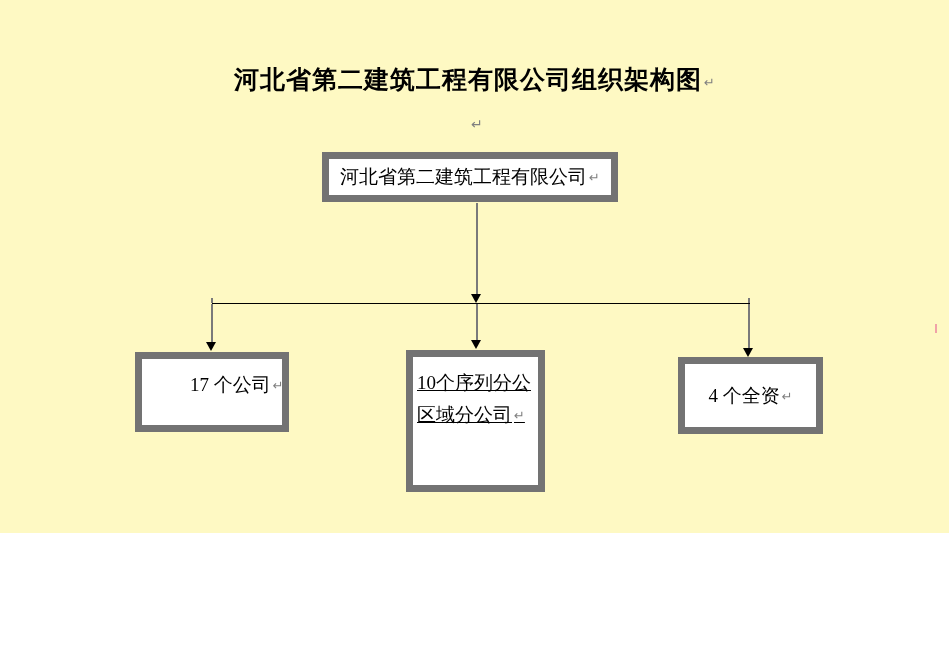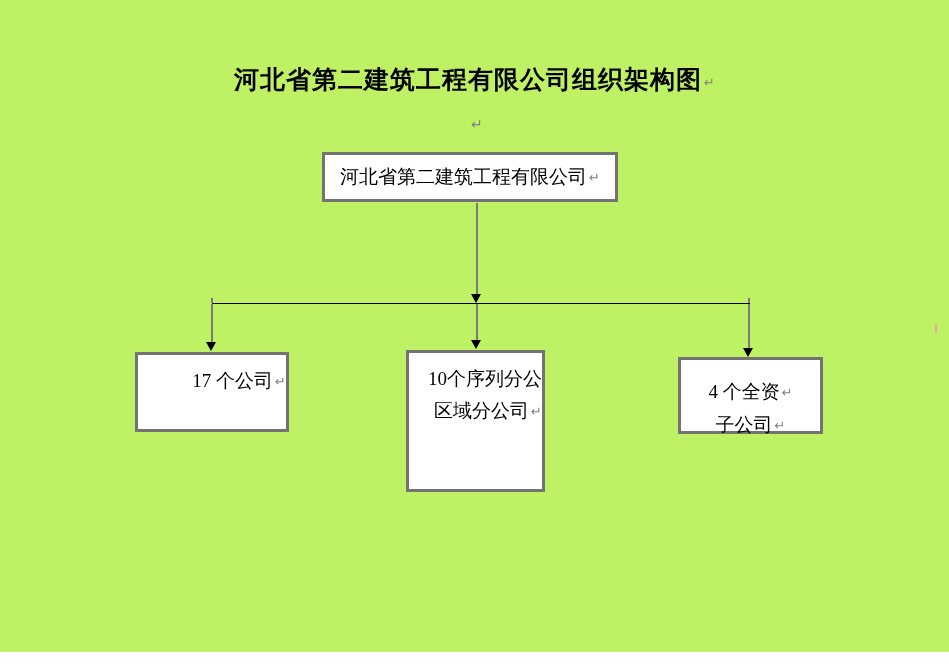--- a/index.html
+++ b/index.html
@@ -3,22 +3,22 @@
 <meta charset="utf-8">
 <style>
   html, body {
     margin: 0;
     padding: 0;
     background: #ffffff;
   }
   #page {
     position: relative;
     width: 949px;
-    height: 652px;
-    background: #bef264;
+    height: 533px;
+    background: #fef9c3;
     overflow: hidden;
     font-family: "Liberation Serif", "DejaVu Serif", serif;
     color: #000000;
   }
   
   .title {
     position: absolute;
     left: 0;
     top: 63px;
     width: 100%;
@@ -43,38 +43,39 @@
     position: absolute;
     left: 471px;
     top: 116px;
     font-family: "DejaVu Sans", sans-serif;
     font-size: 14px;
     color: #808080;
   }
   
   .obox {
     position: absolute;
-    border: 3px solid #737373;
+    border: 7px solid #737373;
     box-sizing: border-box;
     background: #ffffff;
     font-size: 19px;
   }
   #root-box {
     left: 322px; top: 152px; width: 296px; height: 50px;
     display: flex; align-items: center; justify-content: center;
     white-space: nowrap;
   }
   #box-left {
     left: 135px; top: 352px; width: 154px; height: 80px;
     padding-top: 10px; text-align: right; line-height: 32px; padding-left: 48px;
   }
   #box-middle {
     left: 406px; top: 350px; width: 139px; height: 142px;
-    padding: 10px 0 0 4px; text-align: right; line-height: 32px;
+    padding: 10px 0 0 4px; text-align: left; line-height: 32px;
     white-space: nowrap;
+    text-decoration: underline;
   }
   #box-right {
     left: 678px; top: 357px; width: 145px; height: 77px;
     padding-top: 16px; text-align: center; line-height: 32px;
   }
   .box-line { white-space: nowrap; }
   
   .vshaft {
     position: absolute;
     width: 2px;
@@ -152,18 +153,17 @@
       <div class="box-line"><span>17 个公司</span><span class="rmark">↵</span></div>
     </div>
 
   <div class="obox" id="box-middle">
       <div class="box-line"><span>10个序列分公</span></div>
       <div class="box-line"><span>区域分公司</span><span class="rmark">↵</span></div>
     </div>
 
   <div class="obox" id="box-right">
       <div class="box-line"><span>4 个全资</span><span class="rmark">↵</span></div>
-      <div class="box-line"><span>子公司</span><span class="rmark">↵</span></div>
     </div>
 
   <div class="pink-tick"></div>
 
 </div>
 
 </body></html>

